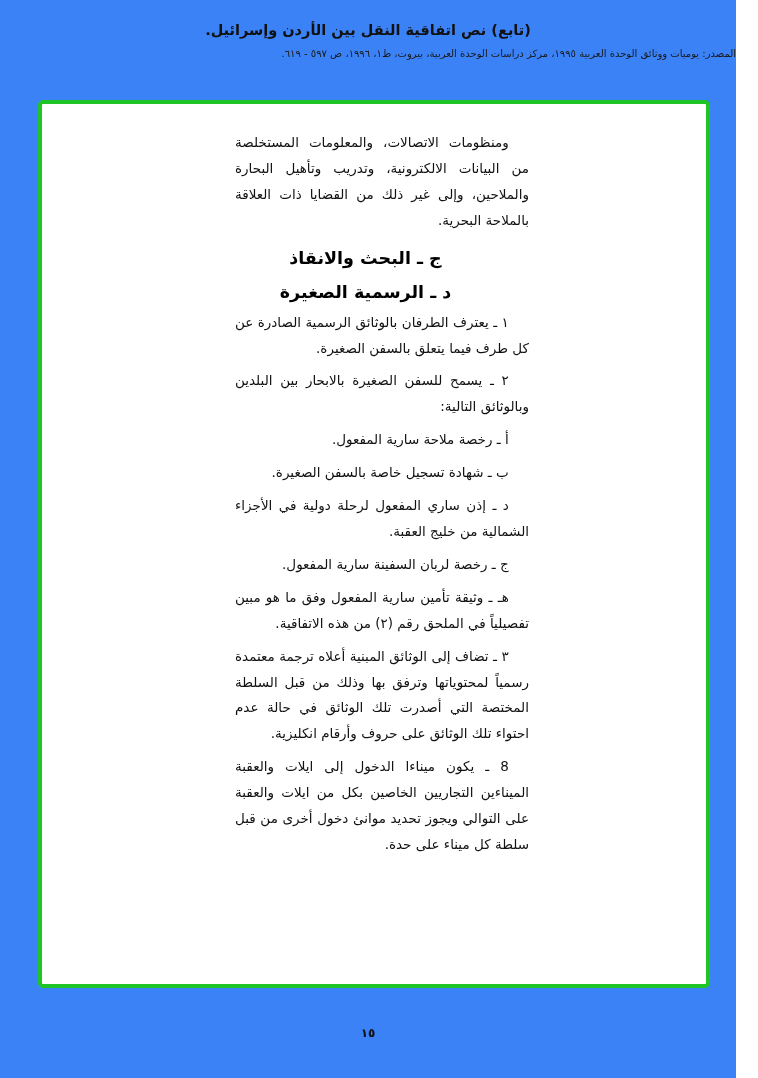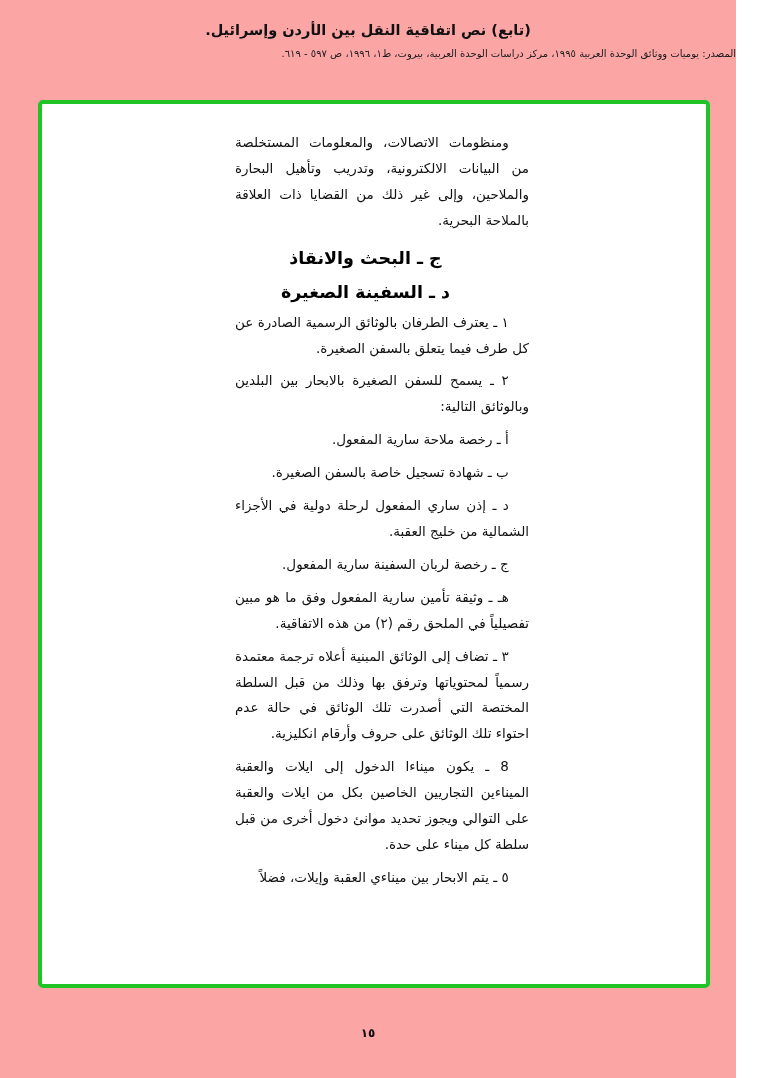--- a/index.html
+++ b/index.html
@@ -5,21 +5,21 @@
   html, body {
     margin: 0;
     padding: 0;
     background: #ffffff;
     font-family: "DejaVu Sans", sans-serif;
   }
   .page {
     position: relative;
     width: 736px;
     height: 1078px;
-    background: #fca5a5;
+    background: #3b82f6;
     overflow: hidden;
   }
   .page-header {
     direction: rtl;
     text-align: center;
     padding-top: 22px;
   }
   .doc-title {
     font-size: 14.5px;
     font-weight: bold;
@@ -85,29 +85,28 @@
 
   <header class="page-header">
     <div class="doc-title">(تابع) نص اتفاقية النقل بين الأردن وإسرائيل.</div>
     <div class="doc-source">المصدر: يوميات ووثائق الوحدة العربية ١٩٩٥، مركز دراسات الوحدة العربية، بيروت، ط١، ١٩٩٦، ص ٥٩٧ - ٦١٩.</div>
   </header>
 
   <div class="content-frame" style="border-color: rgb(31, 196, 39);">
     <div class="text-column">
       <p>ومنظومات الاتصالات، والمعلومات المستخلصة من البيانات الالكترونية، وتدريب وتأهيل البحارة والملاحين، وإلى غير ذلك من القضايا ذات العلاقة بالملاحة البحرية.</p>
       <h2>ج ـ البحث والانقاذ</h2>
-      <h2>د ـ السفينة الصغيرة</h2>
+      <h2>د ـ الرسمية الصغيرة</h2>
       <p>١ ـ يعترف الطرفان بالوثائق الرسمية الصادرة عن كل طرف فيما يتعلق بالسفن الصغيرة.</p>
       <p>٢ ـ يسمح للسفن الصغيرة بالابحار بين البلدين وبالوثائق التالية:</p>
       <p>أ ـ رخصة ملاحة سارية المفعول.</p>
       <p>ب ـ شهادة تسجيل خاصة بالسفن الصغيرة.</p>
       <p>د ـ إذن ساري المفعول لرحلة دولية في الأجزاء الشمالية من خليج العقبة.</p>
       <p>ج ـ رخصة لربان السفينة سارية المفعول.</p>
       <p>هـ ـ وثيقة تأمين سارية المفعول وفق ما هو مبين تفصيلياً في الملحق رقم (٢) من هذه الاتفاقية.</p>
       <p>٣ ـ تضاف إلى الوثائق المبنية أعلاه ترجمة معتمدة رسمياً لمحتوياتها وترفق بها وذلك من قبل السلطة المختصة التي أصدرت تلك الوثائق في حالة عدم احتواء تلك الوثائق على حروف وأرقام انكليزية.</p>
       <p>8 ـ يكون ميناءا الدخول إلى ايلات والعقبة الميناءين التجاريين الخاصين بكل من ايلات والعقبة على التوالي ويجوز تحديد موانئ دخول أخرى من قبل سلطة كل ميناء على حدة.</p>
-      <p>٥ ـ يتم الابحار بين ميناءي العقبة وإيلات، فضلاً</p>
     </div>
   </div>
 
   <div class="page-number">١٥</div>
 
 </div>
 
 </body></html>

